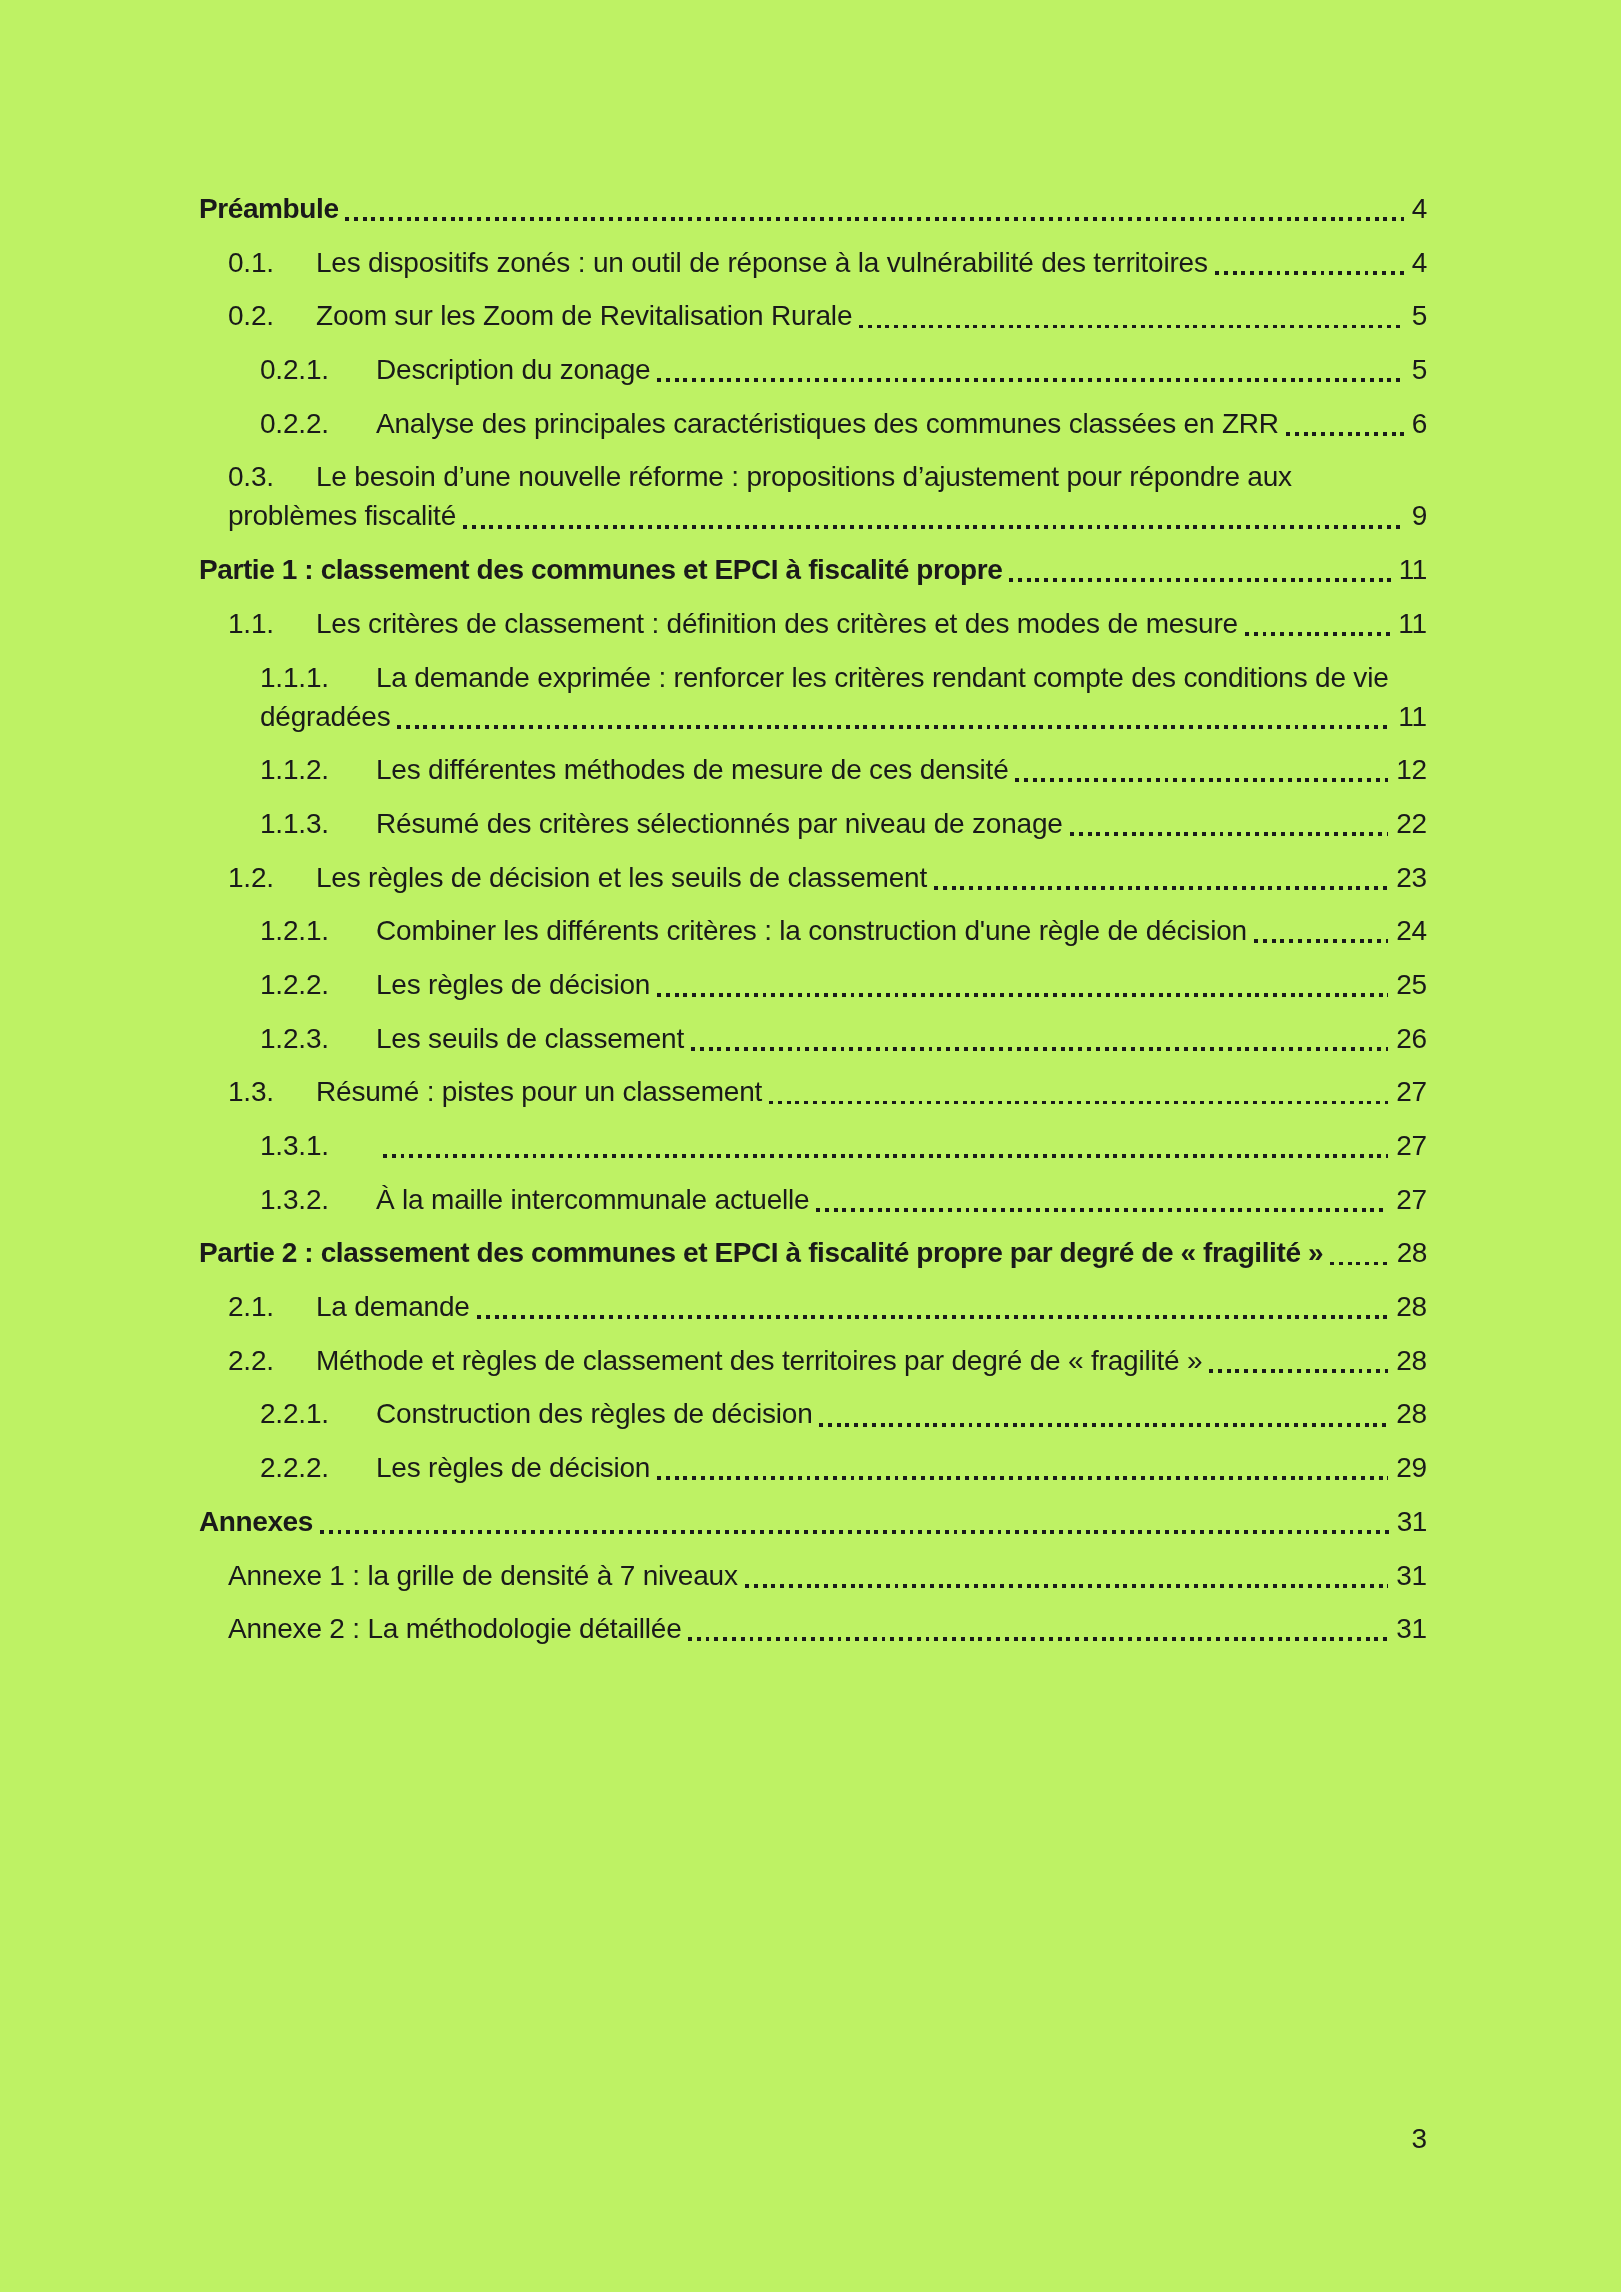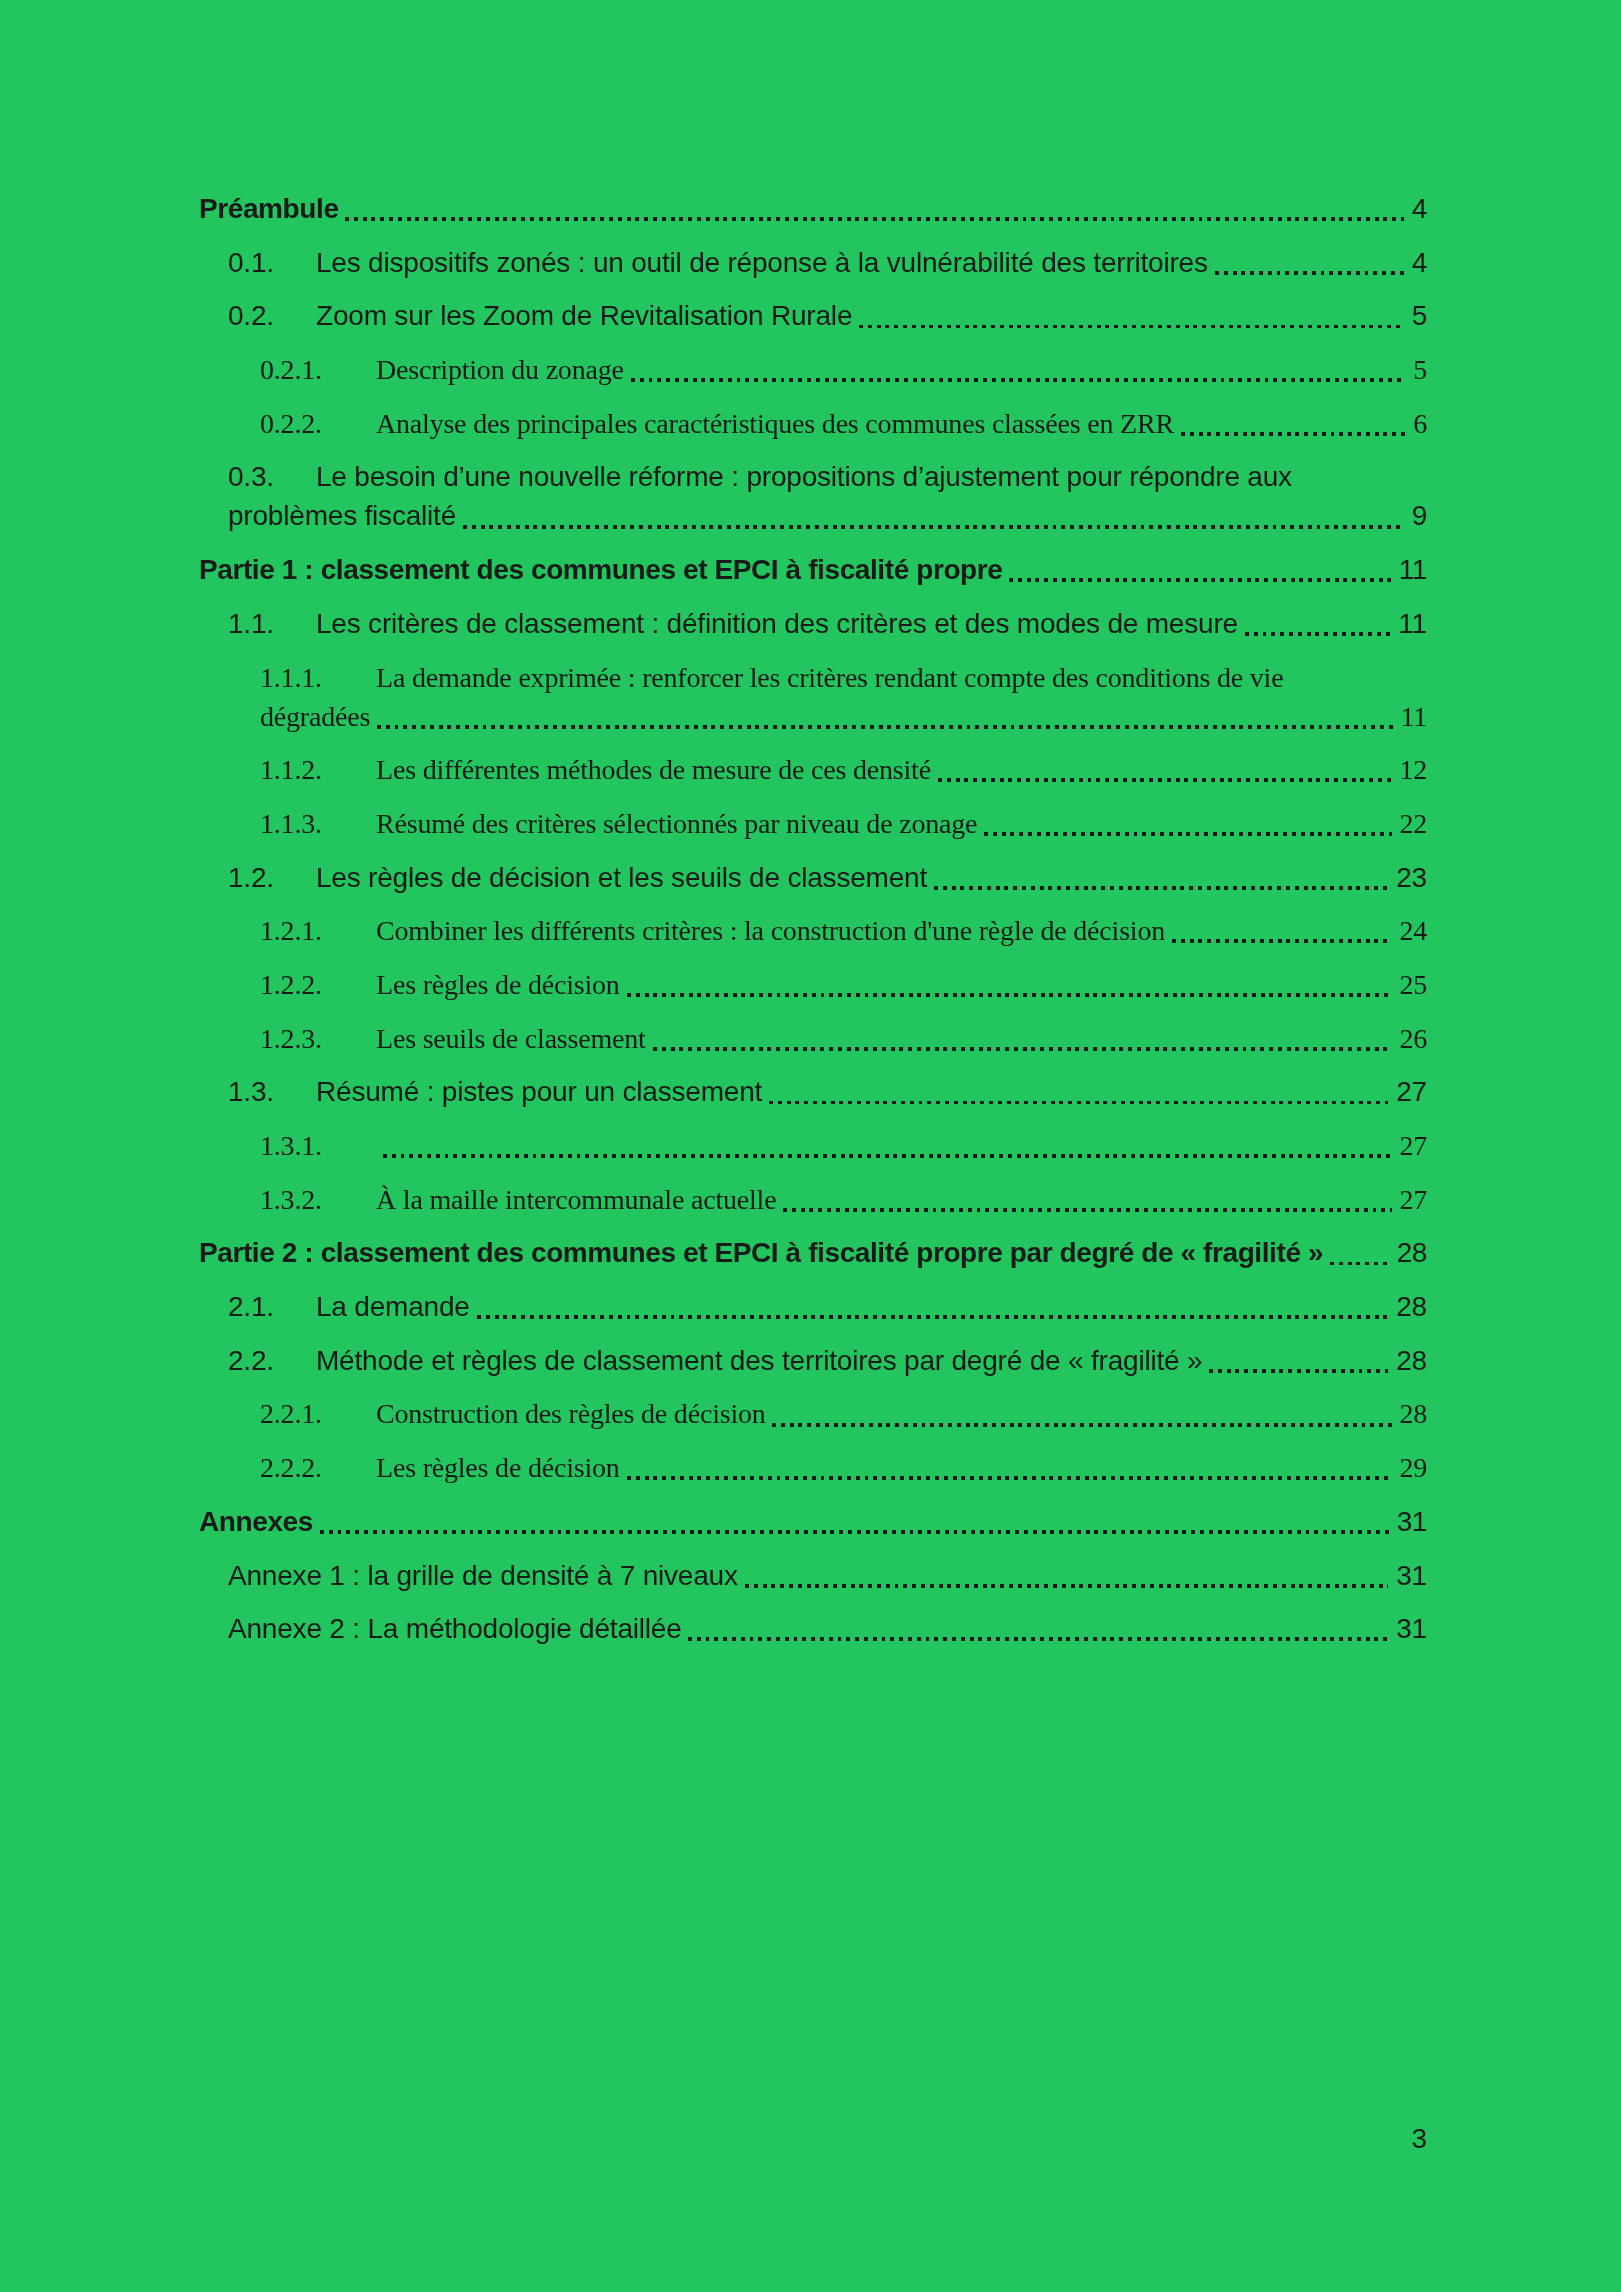--- a/index.html
+++ b/index.html
@@ -4,41 +4,41 @@
 <style>
   html, body { margin: 0; padding: 0; }
   body {
     width: 1621px; height: 2293px;
     background: #ffffff;
     font-family: "Liberation Sans", "DejaVu Sans", sans-serif;
     color: #1a1a1a;
     position: relative;
     overflow: hidden;
   }
-  .page { position: absolute; inset: 0; background: #22c55e; }
+  .page { position: absolute; inset: 0; background: #bef264; }
 
   .toc {
     position: absolute;
     left: 199px; top: 189px;
     width: 1228px;
   }
 
   .entry {
     font-size: 28px;
     line-height: 39px;
     letter-spacing: -0.2px;
     margin-bottom: 14.7px;
     color: #1a1a1a;
   }
   .entry .line { display: flex; align-items: flex-end; }
   .entry.single { display: flex; align-items: flex-start; }
 
   .lvl1 { font-weight: bold; letter-spacing: -0.4px; }
   .lvl2 { padding-left: 29px; }
-  .lvl3 { padding-left: 61px; font-family: Liberation Serif, serif; }
+  .lvl3 { padding-left: 61px; }
 
   .num  { flex: 0 0 auto; white-space: nowrap; }
   .lvl2 .num { width: 88px; }
   .lvl3 .num { width: 116px; }
 
   .txt  { flex: 0 0 auto; white-space: nowrap; }
 
   .leader {
     flex: 1 1 auto;
     min-width: 15.7px;

